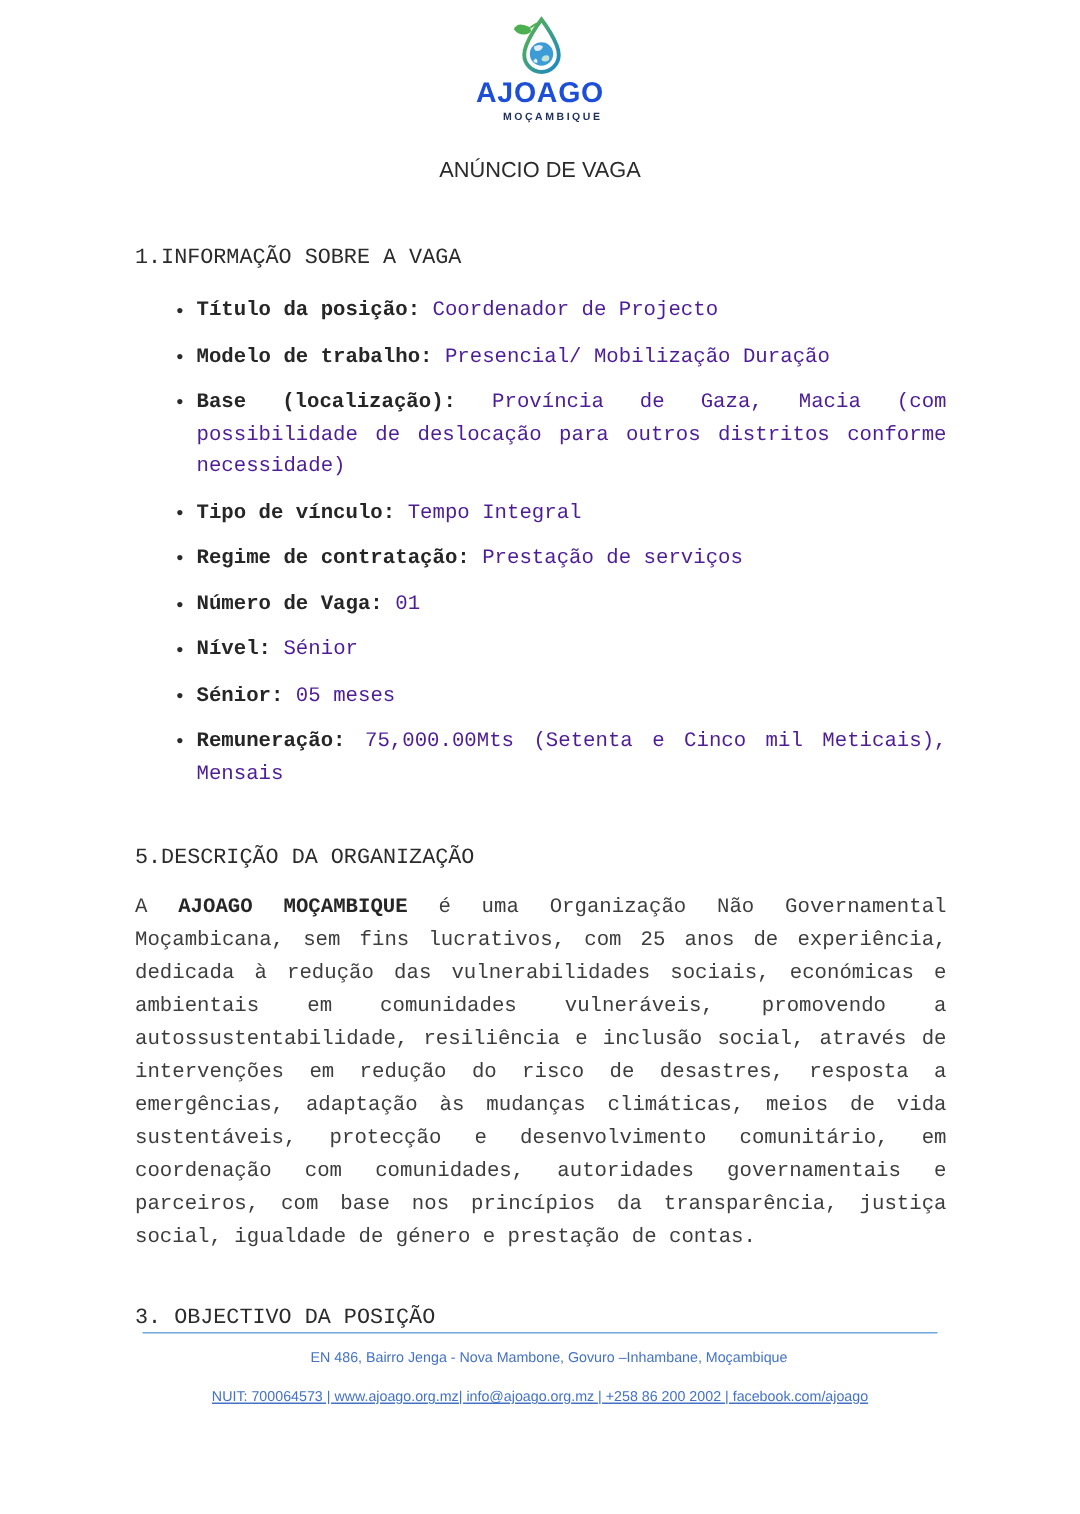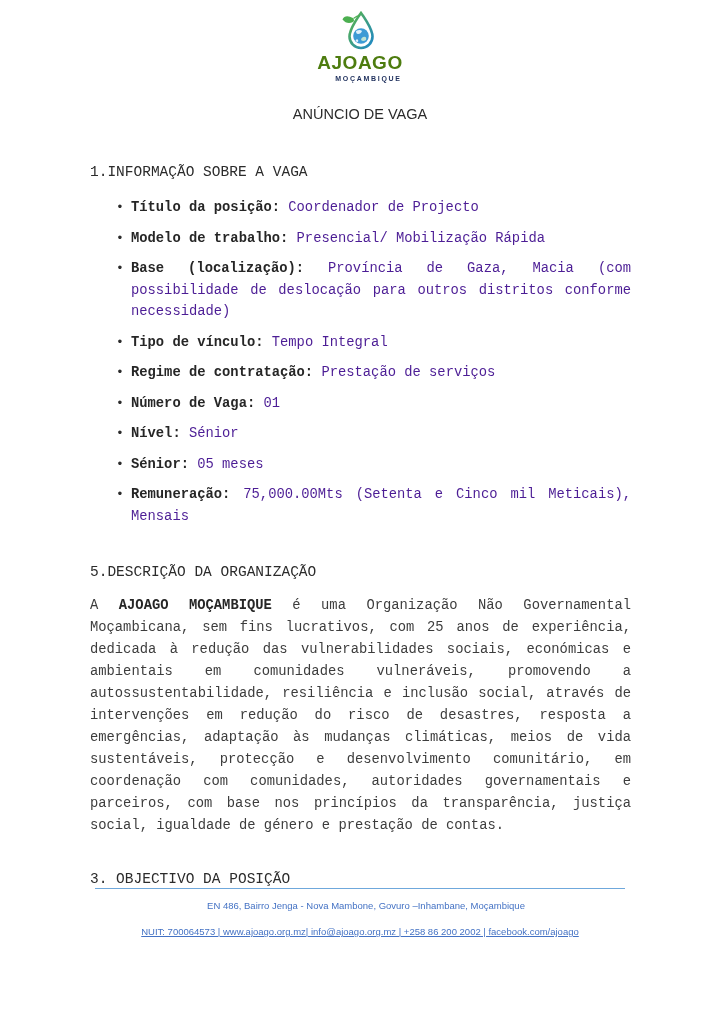--- a/index.html
+++ b/index.html
@@ -8,21 +8,21 @@
     width:720px;height:1009px;
     background:#ffffff;
     font-family:"Liberation Sans",sans-serif;
     color:#3d3d3d;
     overflow:hidden;
   }
   
   .logo{position:absolute;top:10px;left:0;right:0;text-align:center;}
   .logo-inner{display:inline-block;text-align:center;}
   .logo-drop{display:block;margin:0 auto;}
-  .brand{font-size:19px;font-weight:700;color:#4d7c0f;letter-spacing:.5px;line-height:1.05;margin-top:1px;}
+  .brand{font-size:19px;font-weight:700;color:#1d4ed8;letter-spacing:.5px;line-height:1.05;margin-top:1px;}
   .subbrand{font-size:7px;font-weight:700;color:#1e2f5c;letter-spacing:1.7px;text-align:right;margin-top:2px;padding-right:1px;}
   
   .doc-title{position:absolute;top:106px;left:0;right:0;text-align:center;
     font-size:14.5px;color:#2b2b2b;}
   
   .content{position:absolute;top:164px;left:90px;width:541px;font-size:13.8px;font-family:Liberation Mono, monospace;}
   .sec-heading{font-size:14.5px;font-weight:400;color:#2b2b2b;margin:0;}
   .bullets{margin:17px 0 0 0;padding:0 0 0 41px;list-style:none;}
   .bullets li{position:relative;margin:0 0 9px 0;line-height:21.5px;text-align:justify;}
   .bullets li::before{content:"\2022";position:absolute;left:-15px;top:0;color:#2b2b2b;font-size:13px;}
@@ -67,21 +67,21 @@
   </div>
 
   <div class="doc-title">ANÚNCIO DE VAGA</div>
 
   <div class="content">
 
     <h2 class="sec-heading">1.INFORMAÇÃO SOBRE A VAGA</h2>
 
     <ul class="bullets">
       <li><span class="b-label">Título da posição:</span><span class="b-value"> Coordenador de Projecto</span></li>
-      <li><span class="b-label">Modelo de trabalho:</span><span class="b-value"> Presencial/ Mobilização Rápida</span></li>
+      <li><span class="b-label">Modelo de trabalho:</span><span class="b-value"> Presencial/ Mobilização Duração</span></li>
       <li><span class="b-label">Base (localização):</span><span class="b-value"> Província de Gaza, Macia (com possibilidade de deslocação para outros distritos conforme necessidade)</span></li>
       <li><span class="b-label">Tipo de vínculo:</span><span class="b-value"> Tempo Integral</span></li>
       <li><span class="b-label">Regime de contratação:</span><span class="b-value"> Prestação de serviços</span></li>
       <li><span class="b-label">Número de Vaga:</span><span class="b-value"> 01</span></li>
       <li><span class="b-label">Nível:</span><span class="b-value"> Sénior</span></li>
       <li><span class="b-label">Sénior:</span><span class="b-value"> 05 meses</span></li>
       <li><span class="b-label">Remuneração:</span><span class="b-value"> 75,000.00Mts (Setenta e Cinco mil Meticais), Mensais</span></li>
     </ul>
 
     <h2 class="sec-heading gap-sec2">5.DESCRIÇÃO DA ORGANIZAÇÃO</h2>

